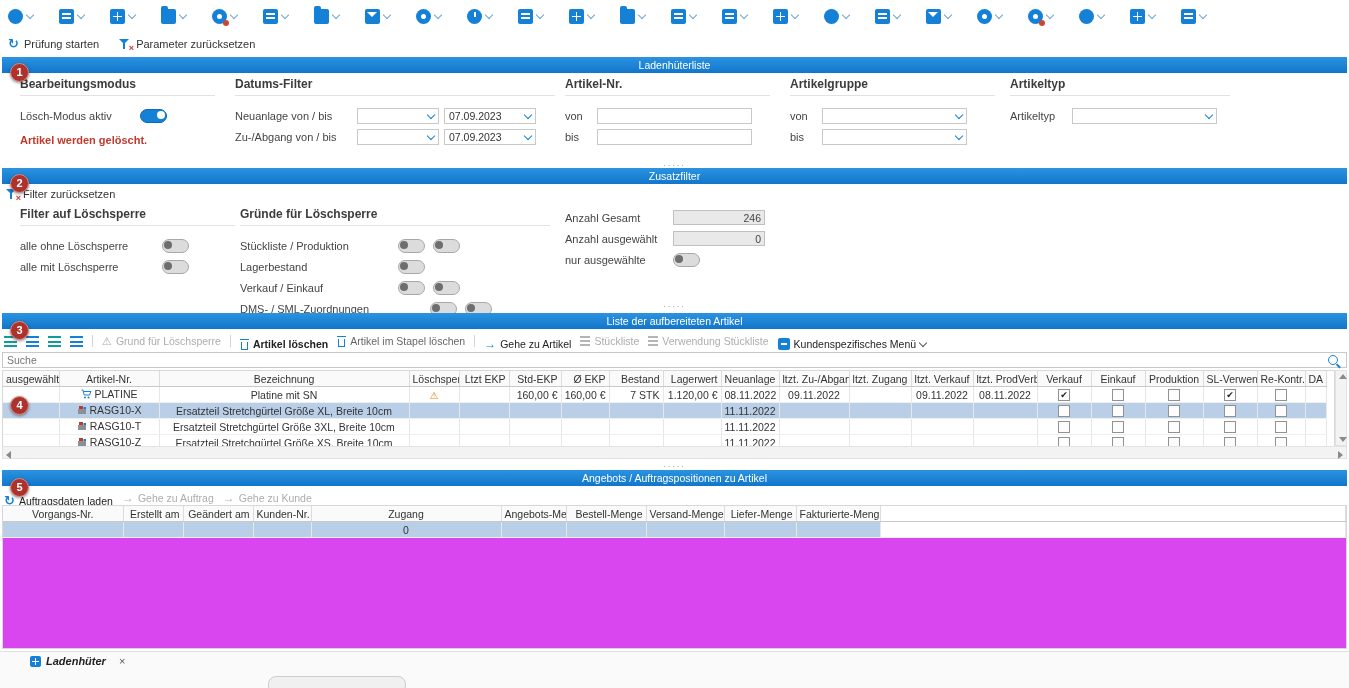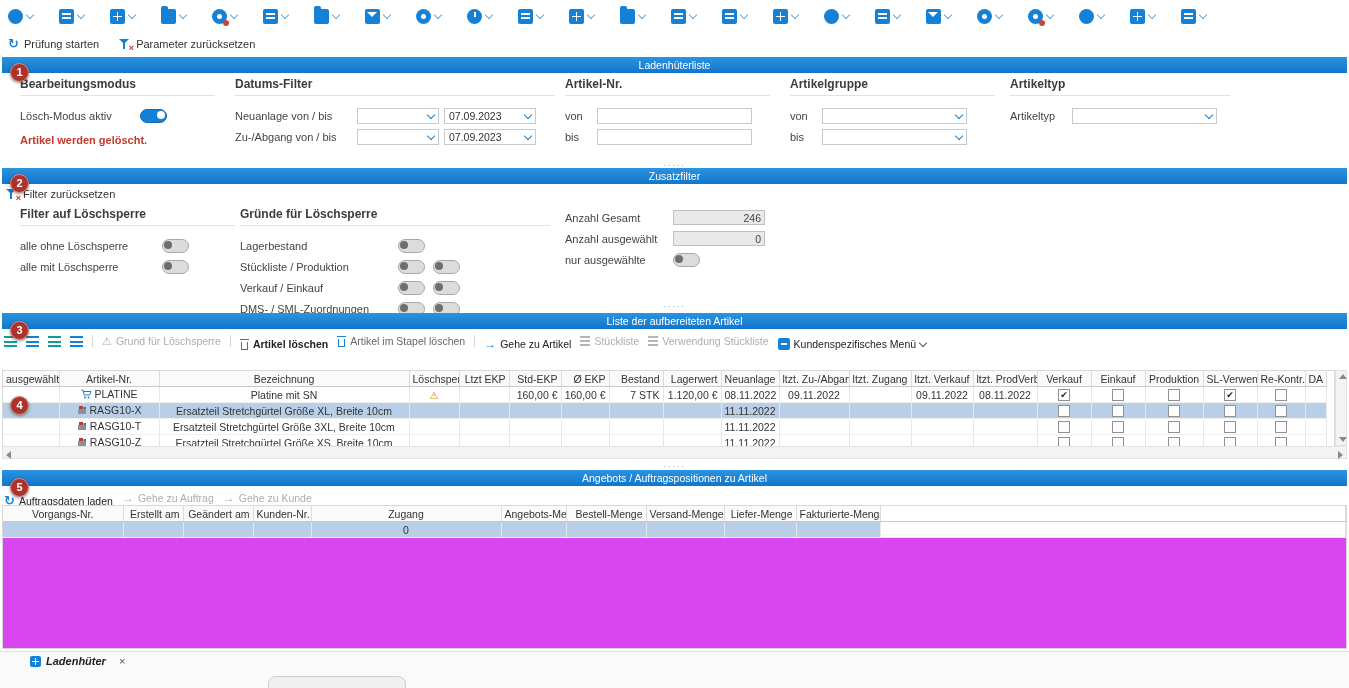--- a/index.html
+++ b/index.html
@@ -360,47 +360,47 @@
         <span class="lbl" style="width:142px">alle mit Löschsperre</span>
         <span class="tg">
             <i></i>
           </span>
       </div>
     </div>
 
     <div class="col" style="left:240px;width:310px">
       <div class="gh">Gründe für Löschsperre</div>
       <div class="frow">
+        <span class="lbl" style="width:158px">Stückliste / Produktion</span>
+        <span class="tg">
+            <i></i>
+          </span>
+        <span style="width:8px"></span>
+        <span class="tg">
+            <i></i>
+          </span>
+      </div>
+      <div class="frow">
         <span class="lbl" style="width:158px">Lagerbestand</span>
         <span class="tg">
             <i></i>
           </span>
       </div>
       <div class="frow">
-        <span class="lbl" style="width:158px">Stückliste / Produktion</span>
+        <span class="lbl" style="width:158px">Verkauf / Einkauf</span>
         <span class="tg">
             <i></i>
           </span>
         <span style="width:8px"></span>
         <span class="tg">
             <i></i>
           </span>
       </div>
       <div class="frow">
-        <span class="lbl" style="width:158px">Verkauf / Einkauf</span>
-        <span class="tg">
-            <i></i>
-          </span>
-        <span style="width:8px"></span>
-        <span class="tg">
-            <i></i>
-          </span>
-      </div>
-      <div class="frow">
-        <span class="lbl" style="width:158px">DMS- / SML-Zuordnungen</span>
+        <span class="lbl" style="width:190px">DMS- / SML-Zuordnungen</span>
         <span class="tg">
             <i></i>
           </span>
         <span style="width:8px"></span>
         <span class="tg">
             <i></i>
           </span>
       </div>
     </div>
 
@@ -467,20 +467,24 @@
       <span class="i-bom"></span>
       <span>Verwendung Stückliste</span>
     </span>
     <span class="titem strong">
       <span class="i-menu"></span>
       <span>Kundenspezifisches Menü</span>
       <i class="chv dark"></i>
     </span>
   </div>
 
+  <div class="search">
+    <input placeholder="Suche" style="">
+    <span class="i-mag"></span>
+  </div>
 
   <div class="t1wrap">
     <table class="grid" style="width:1323px">
       <colgroup>
         <col style="width:56px">
           <col style="width:100px">
           <col style="width:250px">
           <col style="width:50px">
         <col style="width:50px">
           <col style="width:52px">

